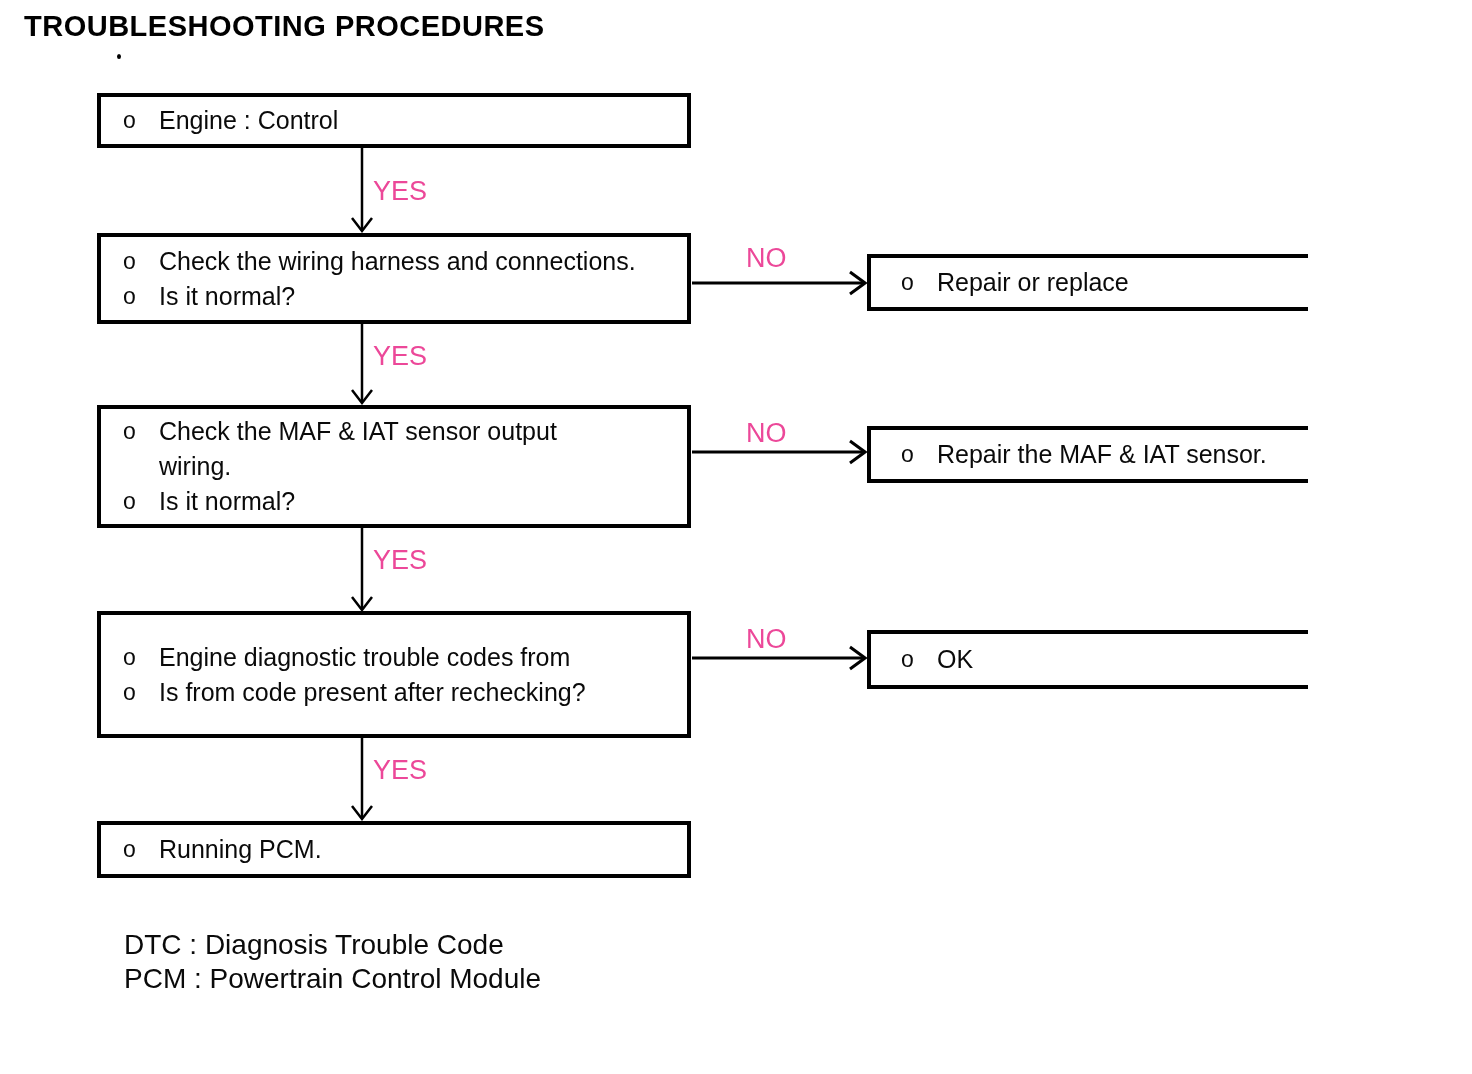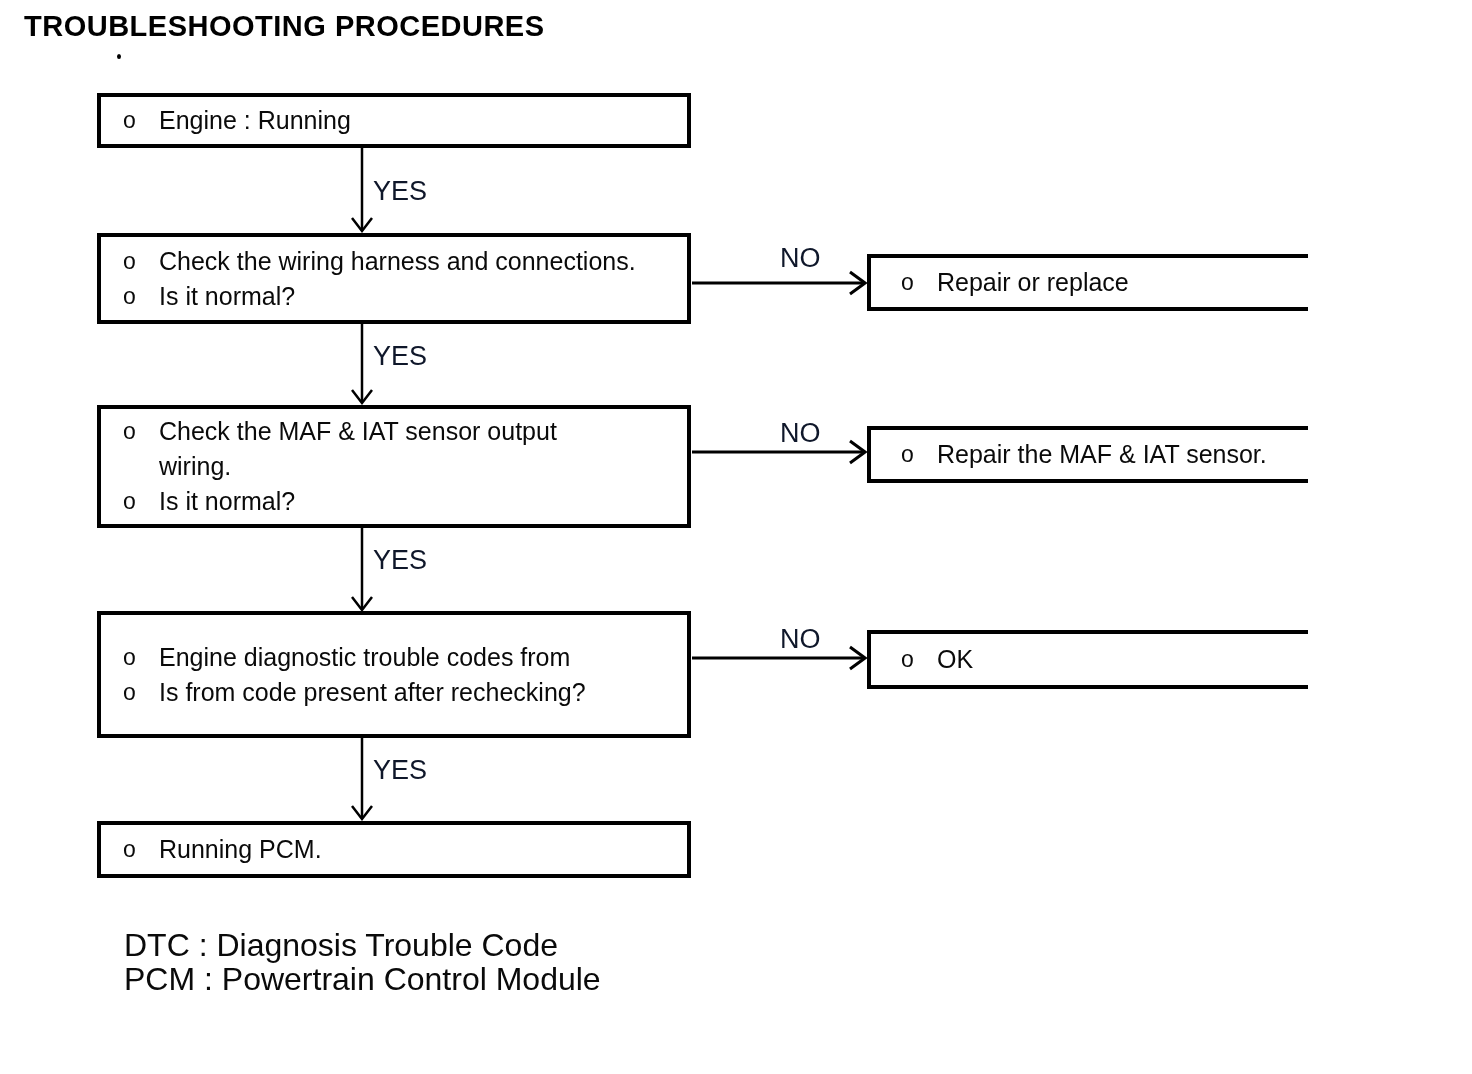--- a/index.html
+++ b/index.html
@@ -66,36 +66,36 @@
   .v3 { top: 527px; height: 85px; }
   .v4 { top: 737px; height: 84px; }
   .h-conn { left: 692px; width: 175px; height: 30px; }
   .h1 { top: 268px; }
   .h2 { top: 437px; }
   .h3 { top: 643px; }
   .flow-label {
     position: absolute;
     font-size: 27px;
     line-height: 27px;
-    color: #0f172a;
+    color: #ec4899;
   }
   .yes-label { left: 373px; }
   .yl1 { top: 178px; }
   .yl2 { top: 343px; }
   .yl3 { top: 547px; }
   .yl4 { top: 757px; }
-  .no-label { left: 780px; }
+  .no-label { left: 746px; }
   .nl1 { top: 245px; }
   .nl2 { top: 420px; }
   .nl3 { top: 626px; }
   .legend {
     position: absolute;
     left: 124px;
     top: 928px;
-    font-size: 32px;
+    font-size: 28px;
     line-height: 34px;
   }
   .figure-code {
     position: absolute;
     left: 1356px;
     top: 1040px;
     font-size: 15px;
     font-weight: bold;
     letter-spacing: 0.5px;
   }
@@ -106,21 +106,21 @@
 
 <div id="page">
 
   <div class="title">TROUBLESHOOTING PROCEDURES</div>
   <div class="title-dot"></div>
 
   <div class="box step s1">
     <div class="item">
       <span class="bullet">o</span>
       <div class="item-text">
-        <div>Engine : Running</div>
+        <div>Engine : Control</div>
       </div>
     </div>
   </div>
 
   <svg class="connector v-conn v1" viewBox="0 0 30 86">
     <line x1="15" y1="0" x2="15" y2="83" stroke-width="2.5"></line>
     <polyline points="5,71 15,84 25,71" stroke-width="2.5"></polyline>
   </svg>
   <div class="flow-label yes-label yl1">YES</div>
 

